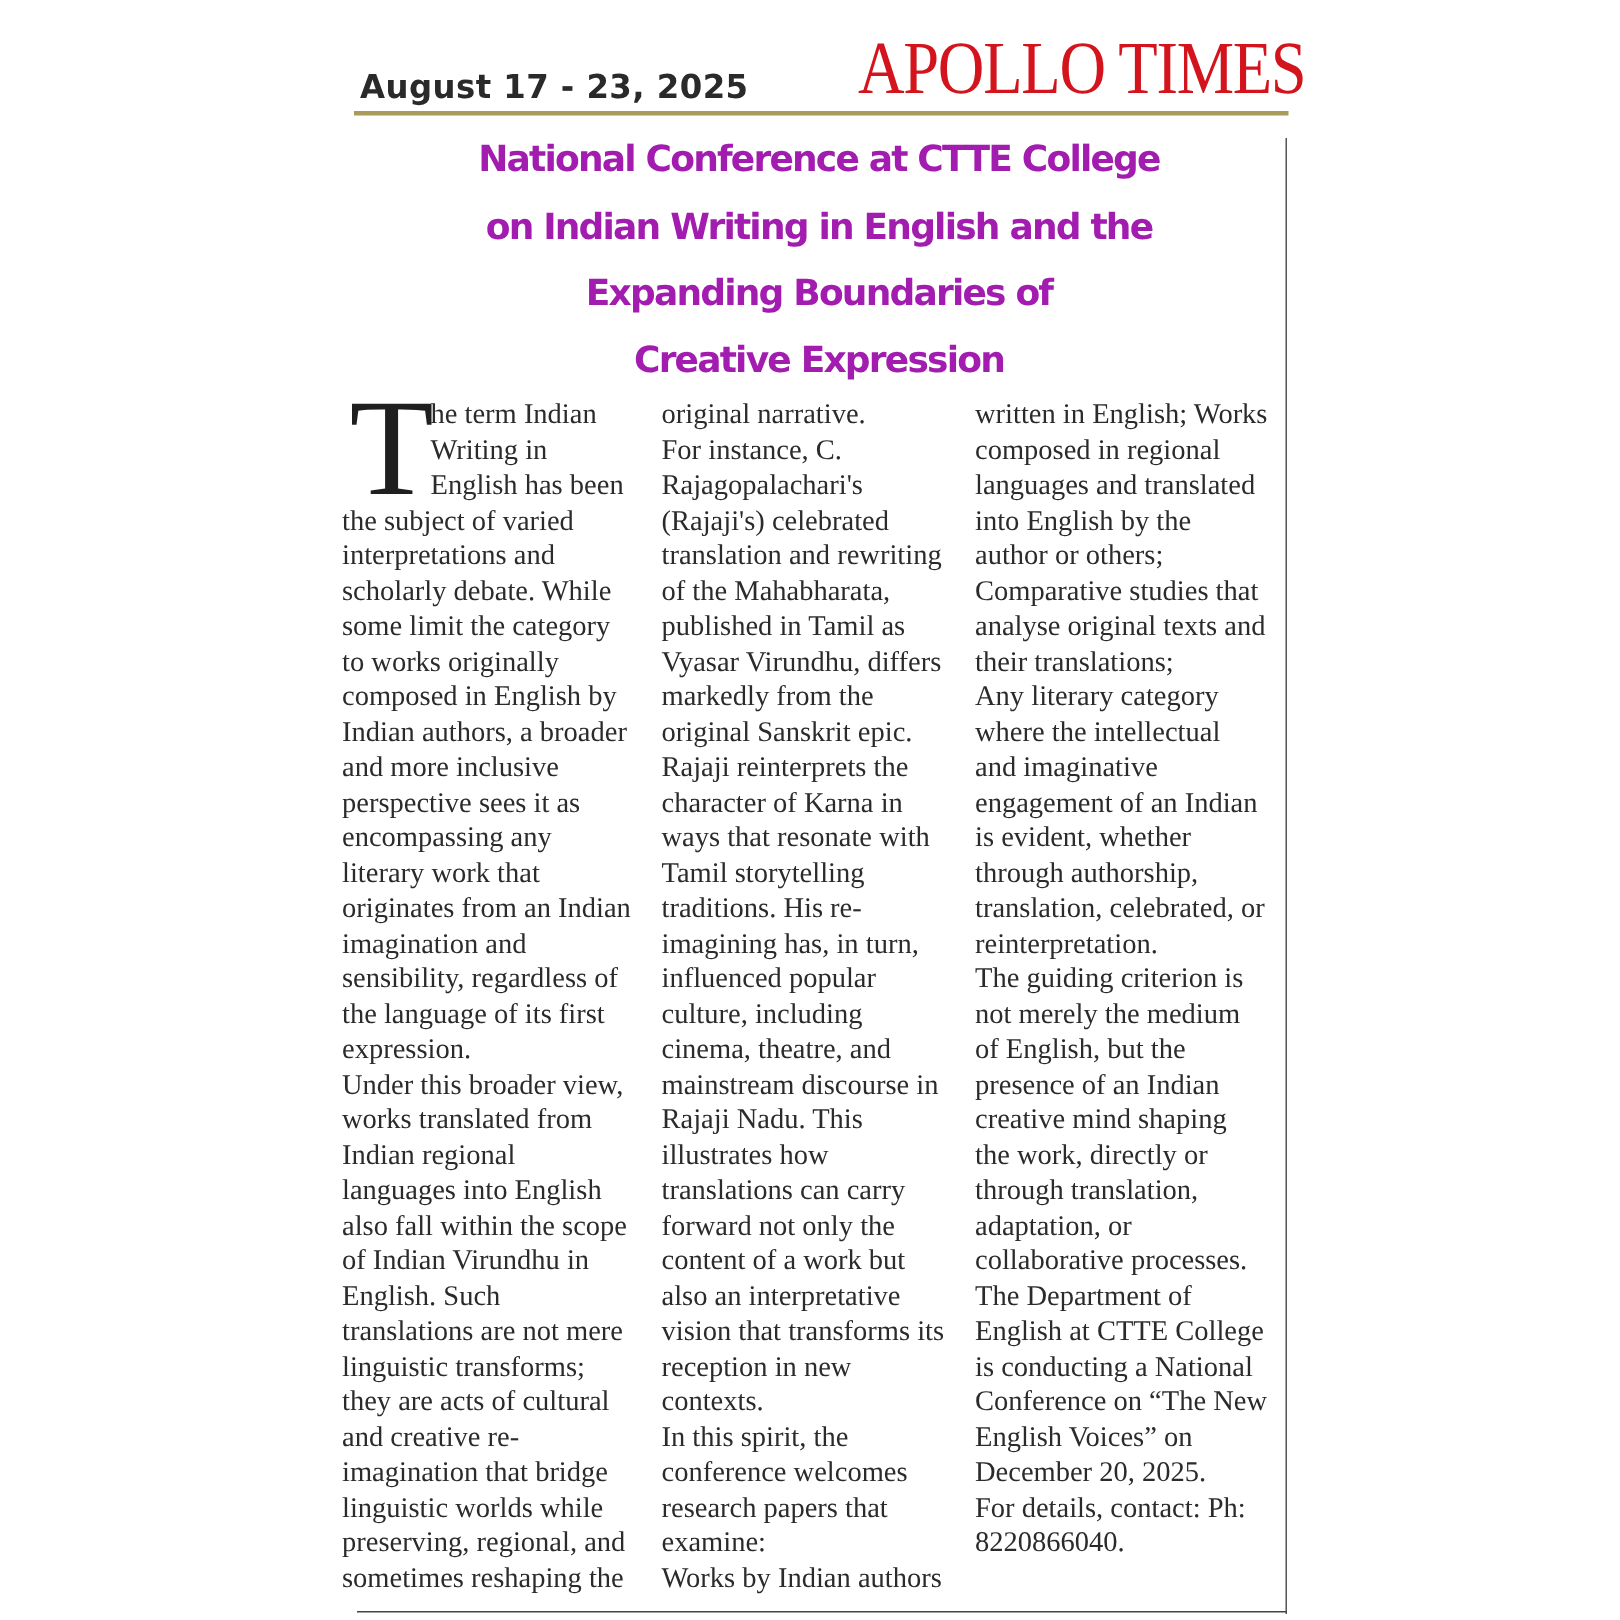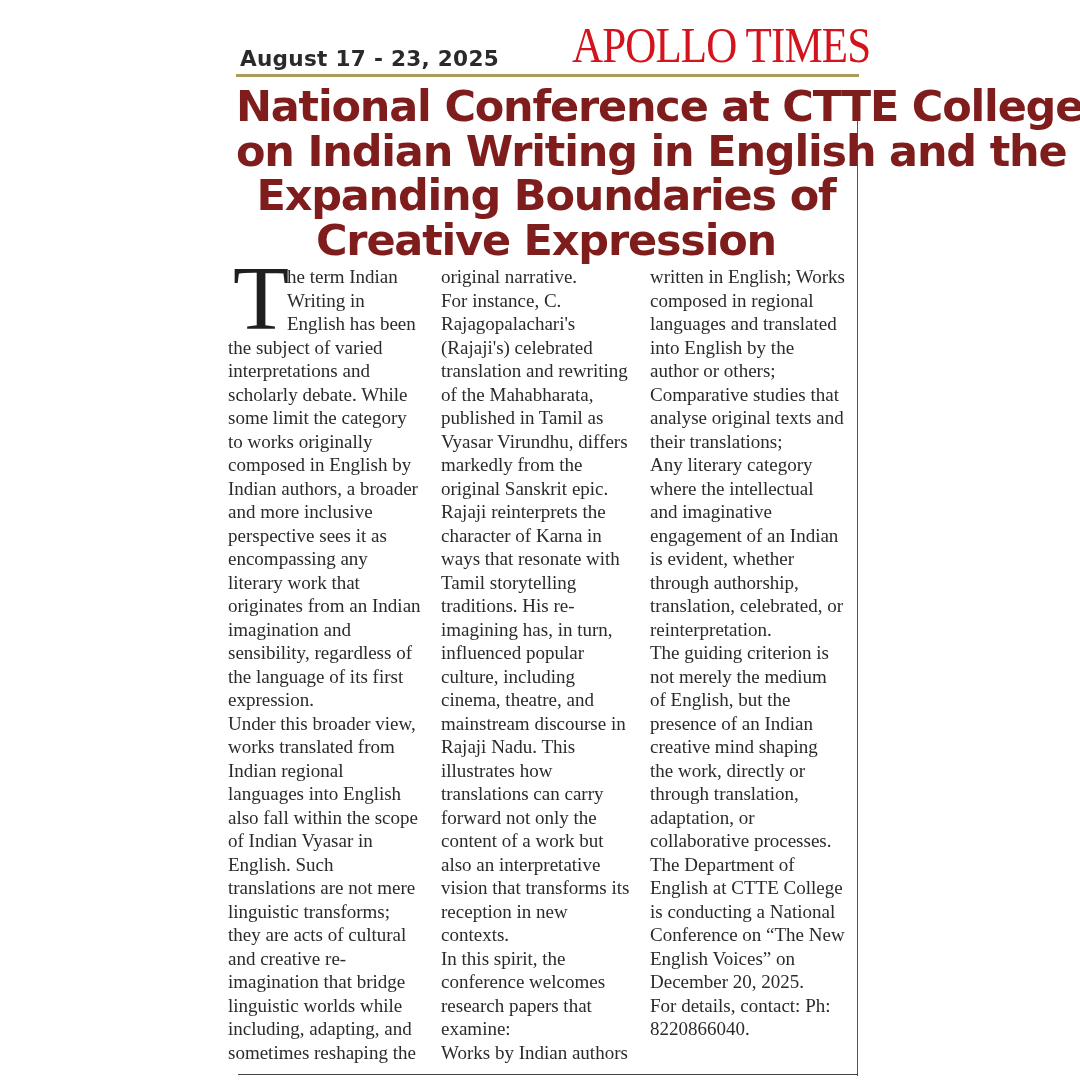--- a/index.html
+++ b/index.html
@@ -70,23 +70,23 @@
       background: #444444;
     }
     .headline {
       position: absolute;
       left: 236px;
       top: 84px;
       width: 620px;
       text-align: center;
       font-family: "DejaVu Sans", sans-serif;
       font-weight: bold;
-      font-size: 43px;
+      font-size: 24px;
       line-height: 44.5px;
-      color: #7f1d1d;
+      color: #a21caf;
       letter-spacing: -1.2px;
     }
     .headline span { display: block; white-space: nowrap; }
     .col {
       position: absolute;
       top: 265px;
       font-family: "Liberation Serif", serif;
       font-size: 19px;
       line-height: 23.5px;
       color: #2b2b2b;
@@ -149,29 +149,29 @@
       <span class="line">originates from an Indian</span>
       <span class="line">imagination and</span>
       <span class="line">sensibility, regardless of</span>
       <span class="line">the language of its first</span>
       <span class="line">expression.</span>
       <span class="line">Under this broader view,</span>
       <span class="line">works translated from</span>
       <span class="line">Indian regional</span>
       <span class="line">languages into English</span>
       <span class="line">also fall within the scope</span>
-      <span class="line">of Indian Vyasar in</span>
+      <span class="line">of Indian Virundhu in</span>
       <span class="line">English. Such</span>
       <span class="line">translations are not mere</span>
       <span class="line">linguistic transforms;</span>
       <span class="line">they are acts of cultural</span>
       <span class="line">and creative re-</span>
       <span class="line">imagination that bridge</span>
       <span class="line">linguistic worlds while</span>
-      <span class="line">including, adapting, and</span>
+      <span class="line">preserving, regional, and</span>
       <span class="line">sometimes reshaping the</span>
     </div>
   <div class="col col2" id="col2">
       <span class="line">original narrative.</span>
       <span class="line">For instance, C.</span>
       <span class="line">Rajagopalachari's</span>
       <span class="line">(Rajaji's) celebrated</span>
       <span class="line">translation and rewriting</span>
       <span class="line">of the Mahabharata,</span>
       <span class="line">published in Tamil as</span>

